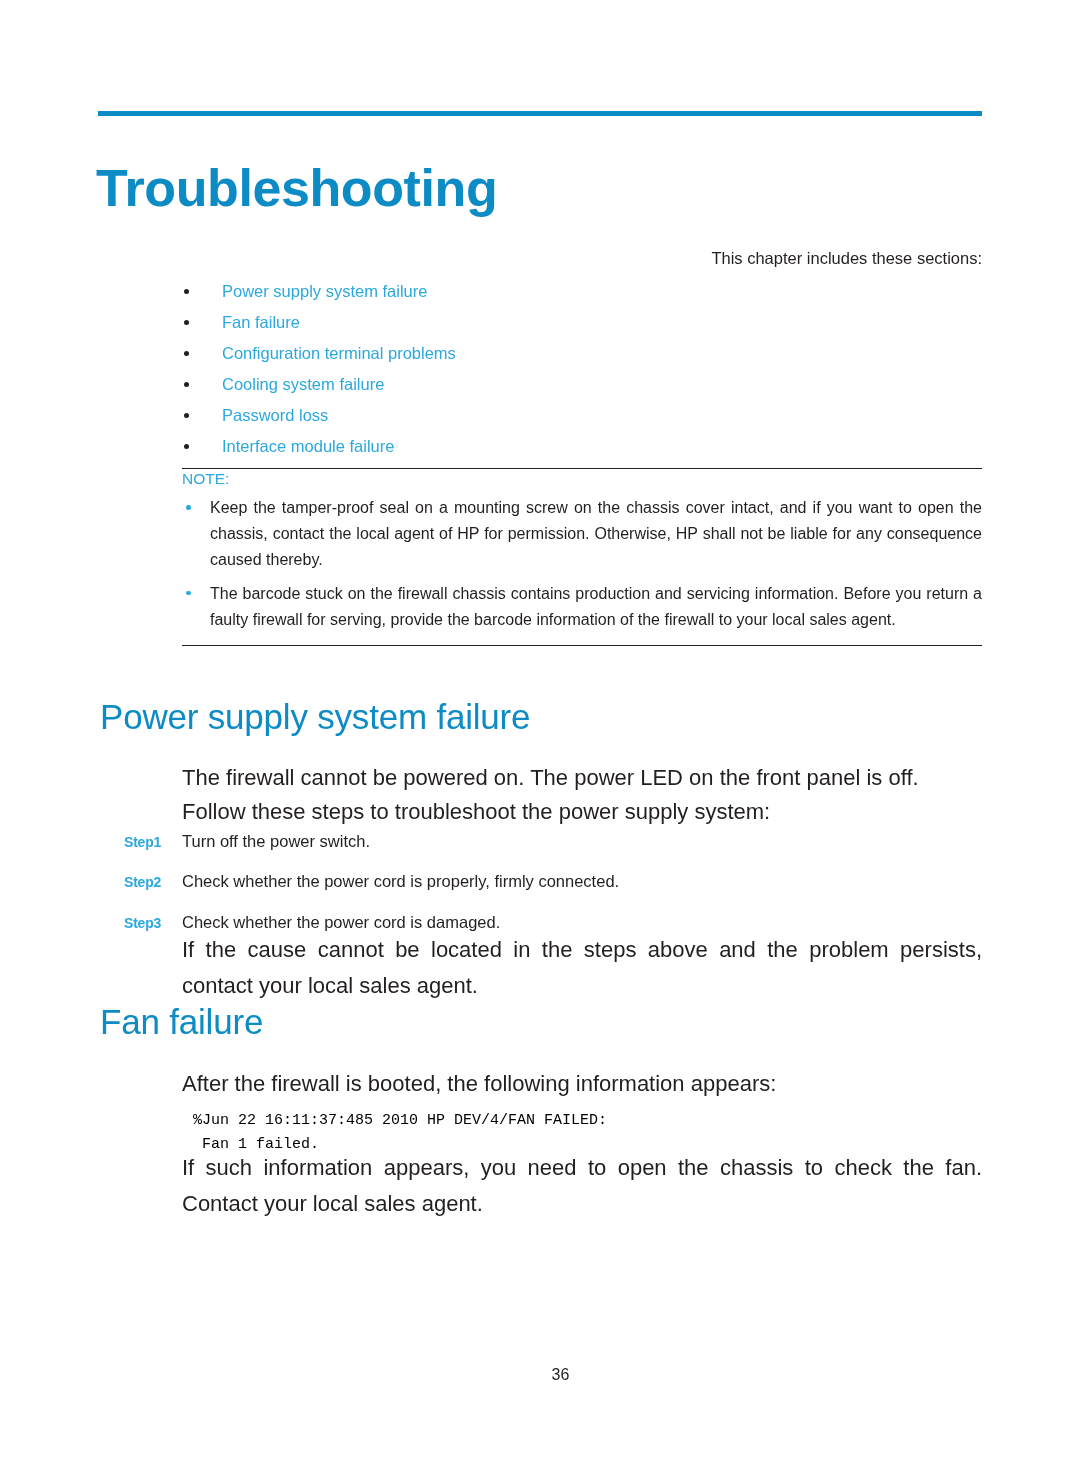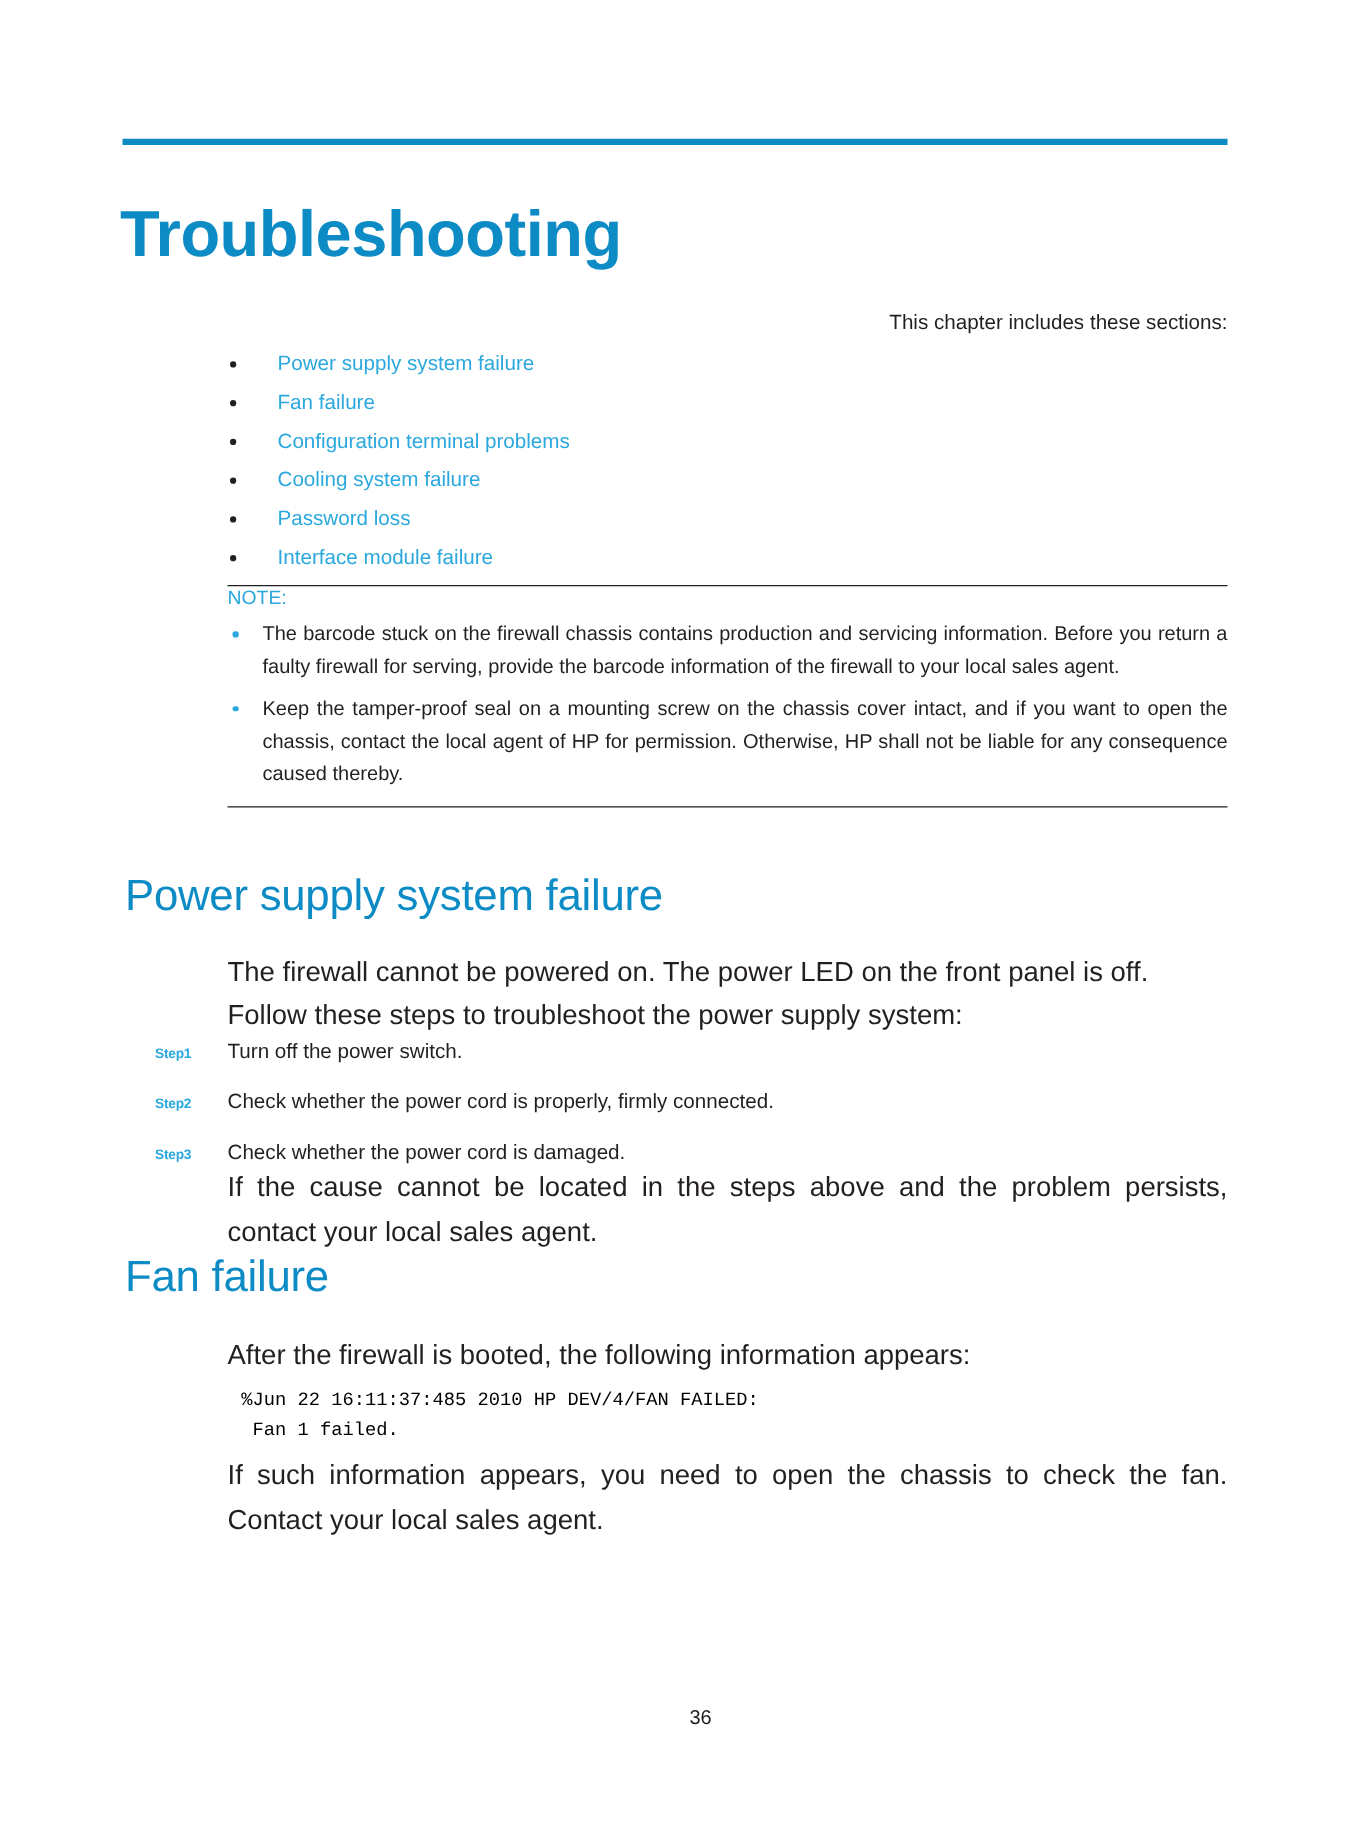--- a/index.html
+++ b/index.html
@@ -149,38 +149,38 @@
     color: #231f20;
   }
   .para.justify {
     text-align: justify;
     text-justify: inter-word;
   }
   .p-power-1 { top: 760px; }
   .p-power-2 { top: 794px; }
   .p-power-3 { top: 932px; }
   .p-fan-1   { top: 1066px; }
-  .p-fan-2   { top: 1150px; margin-top: 12px; }
+  .p-fan-2   { top: 1150px; }
 
   
   .steps {
     position: absolute;
     left: 124px;
     top: 828px;
     width: 860px;
   }
   .step-row {
     display: flex;
     align-items: baseline;
     margin-bottom: 14px;
   }
   .step-label {
     flex: 0 0 auto;
     width: 58px;
-    font-size: 11px;
+    font-size: 14px;
     font-weight: bold;
     color: #2ba8dd;
     letter-spacing: -0.2px;
   }
   .step-text {
     font-size: 16.5px;
     line-height: 1.6;
     color: #231f20;
   }
 
@@ -246,25 +246,25 @@
       <span class="dot"></span>
       <span>Interface module failure</span>
     </li>
   </ul>
 
   <div class="note-box">
     <div class="note-label">NOTE:</div>
     <ul class="note-list">
       <li>
         <span class="dot"></span>
-        <span>The barcode stuck on the firewall chassis contains production and servicing information. Before you return a faulty firewall for serving, provide the barcode information of the firewall to your local sales agent.</span>
+        <span>Keep the tamper-proof seal on a mounting screw on the chassis cover intact, and if you want to open the chassis, contact the local agent of HP for permission. Otherwise, HP shall not be liable for any consequence caused thereby.</span>
       </li>
       <li>
         <span class="dot"></span>
-        <span>Keep the tamper-proof seal on a mounting screw on the chassis cover intact, and if you want to open the chassis, contact the local agent of HP for permission. Otherwise, HP shall not be liable for any consequence caused thereby.</span>
+        <span>The barcode stuck on the firewall chassis contains production and servicing information. Before you return a faulty firewall for serving, provide the barcode information of the firewall to your local sales agent.</span>
       </li>
     </ul>
   </div>
 
   <h2 class="section-heading h-power">Power supply system failure</h2>
 
   <div class="para p-power-1">The firewall cannot be powered on. The power LED on the front panel is off.</div>
   <div class="para p-power-2">Follow these steps to troubleshoot the power supply system:</div>
 
   <div class="steps">

